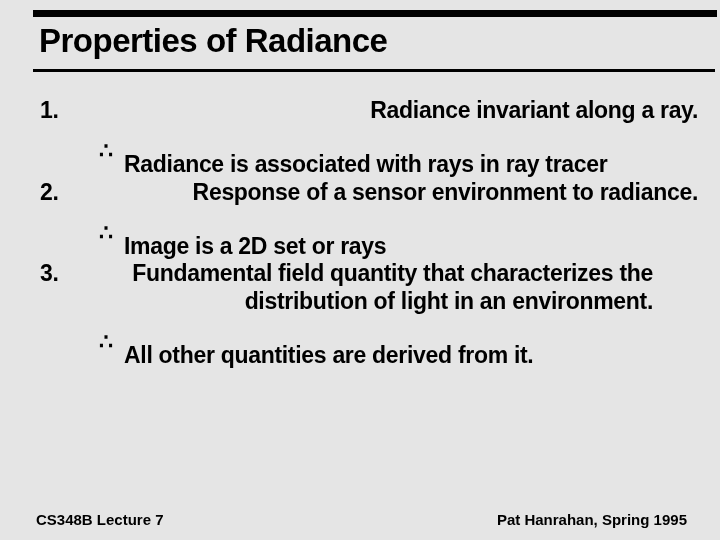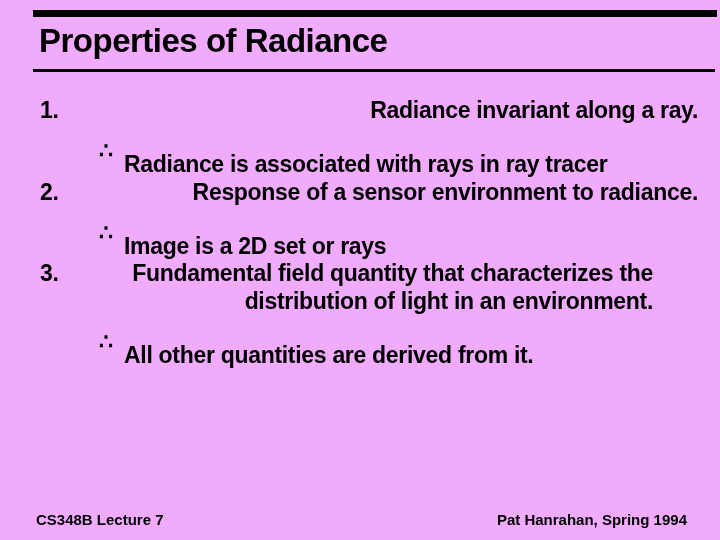--- a/index.html
+++ b/index.html
@@ -4,21 +4,21 @@
 <style>
   html, body {
     margin: 0;
     padding: 0;
     background: #ffffff;
   }
   .slide {
     position: relative;
     width: 720px;
     height: 540px;
-    background: #f0abfc;
+    background: #e5e5e5;
     overflow: hidden;
     font-family: "Liberation Sans", sans-serif;
     color: #000000;
   }
   .top-bar {
     position: absolute;
     left: 33px;
     top: 10px;
     width: 684px;
     height: 7px;
@@ -121,15 +121,15 @@
   <div class="row" style="top:259px">
     <span class="item-number">3.</span>
     <span class="item-text wrap">Fundamental field quantity that characterizes the distribution of light in an environment.</span>
   </div>
   <div class="row" style="top:328px">
     <span class="therefore">∴</span>
     <span class="sub-text">All other quantities are derived from it.</span>
   </div>
 
   <div class="footer footer-left">CS348B Lecture 7</div>
-  <div class="footer footer-right">Pat Hanrahan, Spring 1994</div>
+  <div class="footer footer-right">Pat Hanrahan, Spring 1995</div>
 
 </div>
 
 </body></html>

